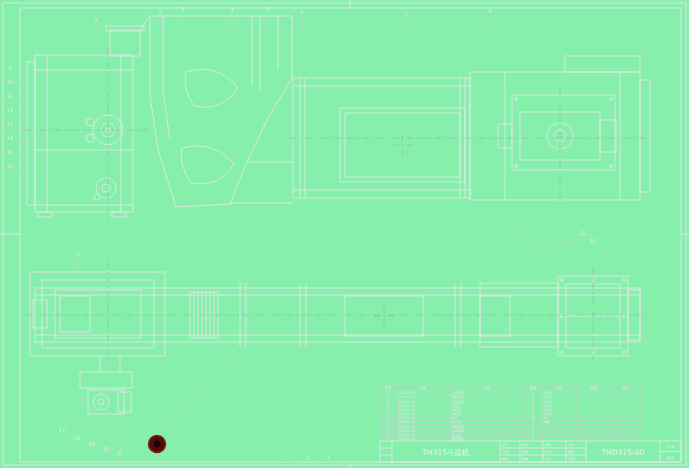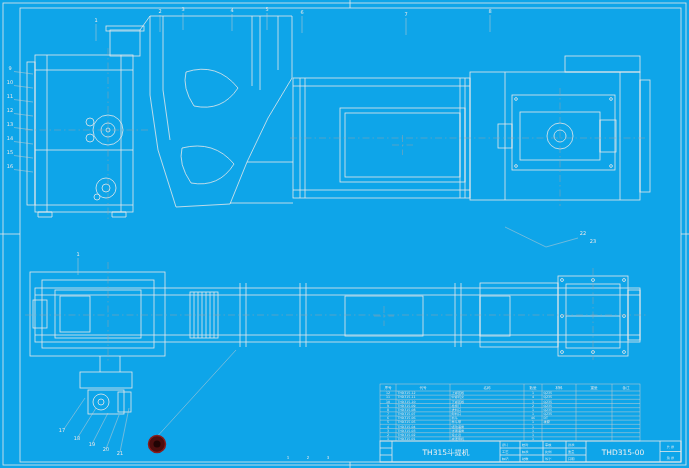--- a/index.html
+++ b/index.html
@@ -1,16 +1,16 @@
 <!DOCTYPE html>
 <html><head>
 <meta charset="utf-8">
 <style>
   html,body{margin:0;padding:0;background:#000;}
-  .canvas{position:relative;width:689px;height:468px;background:#0ea5e9;overflow:hidden;}
+  .canvas{position:relative;width:689px;height:468px;background:#86efac;overflow:hidden;}
   svg{display:block;}
   svg text{fill:#e8e8e8;font-family:"DejaVu Sans",sans-serif;stroke:none;}
   .lines{stroke:#e8e8e8;stroke-width:0.8;fill:none;}
   .thin{stroke:#cfcfcf;stroke-width:0.5;fill:none;}
   .cl{stroke:#9aa3a8;stroke-width:0.5;fill:none;stroke-dasharray:7 3 1.5 3;}
   #callouts line,#zones line,#bom line,#bom rect{stroke:#cfcfcf;stroke-width:0.5;fill:none;}
   #titleblock-text text{fill:#f0f0f0;}
 </style>
 </head>
 <body>

